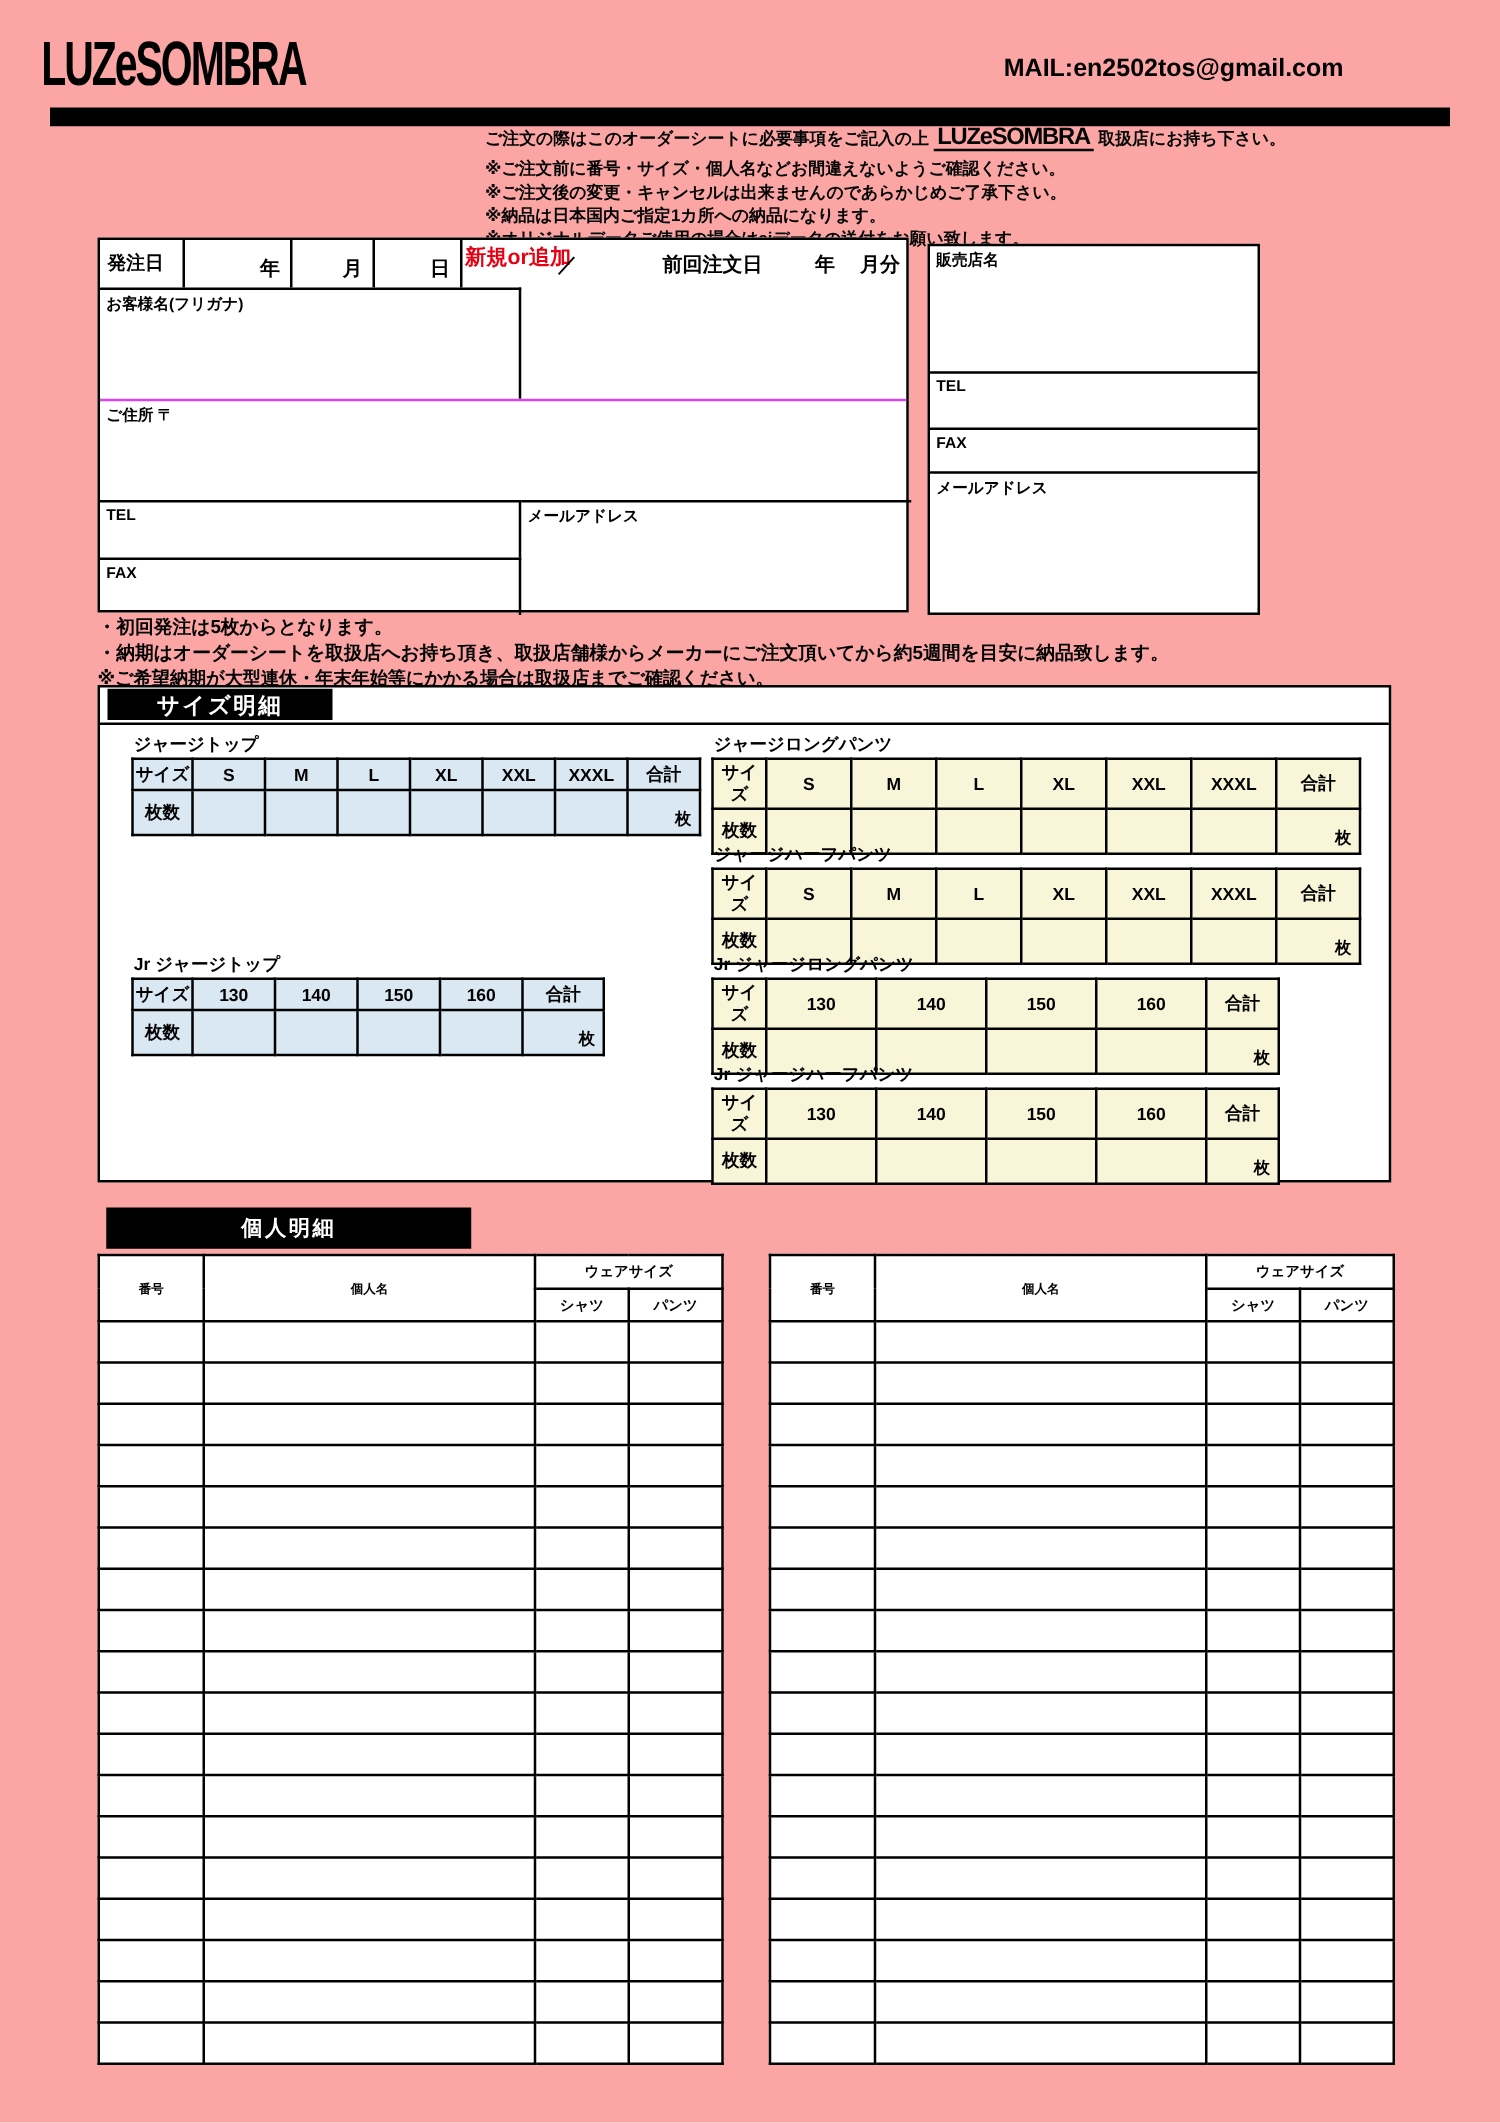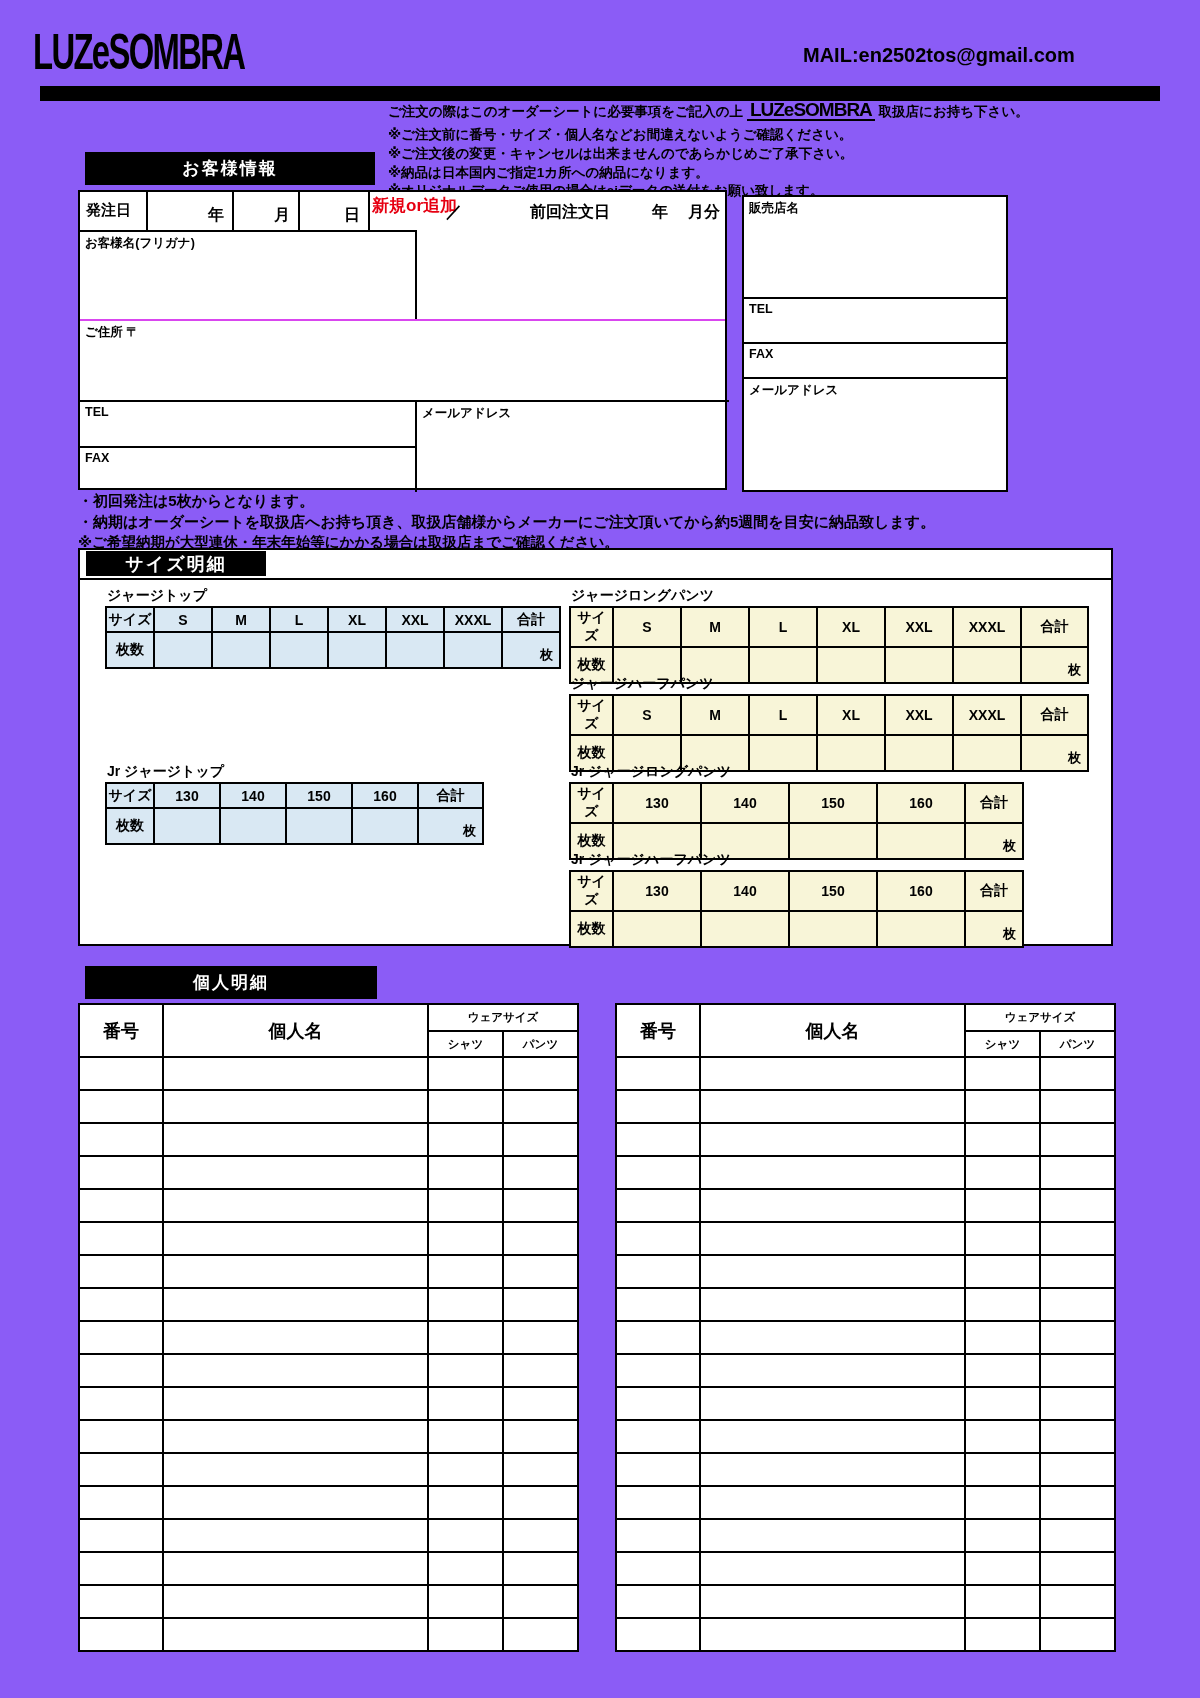--- a/index.html
+++ b/index.html
@@ -1,17 +1,17 @@
 <!DOCTYPE html>
 <html><head>
 <meta charset="utf-8">
 <style>
   html,body{margin:0;padding:0;background:#eee;}
   .page{
-    position:relative;width:1200px;height:1698px;background:#8b5cf6;margin:0 auto;
+    position:relative;width:1200px;height:1698px;background:#fca5a5;margin:0 auto;
     font-family:"Liberation Sans","DejaVu Sans",sans-serif;color:#000;overflow:hidden;
   }
   .abs{position:absolute;}
   .logo{
     left:33px;top:24px;font-size:40px;font-weight:bold;letter-spacing:-2px;
     transform:scale(0.82,1.25);transform-origin:0 0;white-space:nowrap;
   }
   .ptitle{left:388px;top:36px;font-size:28px;font-weight:bold;white-space:nowrap;}
   .pmail{left:803px;top:44px;font-size:20px;font-weight:bold;white-space:nowrap;}
   .topbar{left:40px;top:86px;width:1120px;height:15px;background:#000;}
@@ -36,21 +36,21 @@
   .tbl-group{position:absolute;}
   .tbl-label{font-size:14px;font-weight:bold;height:15px;line-height:15px;margin:0 0 3px 2px;white-space:nowrap;}
   .size-tbl{border-collapse:collapse;table-layout:fixed;}
   .size-tbl td{border:2px solid #000;box-sizing:border-box;}
   .size-tbl tr.sz-head td{height:25px;}
   .size-tbl tr.sz-body td{height:36px;}
   .sz-hd{font-size:14px;font-weight:bold;text-align:center;vertical-align:middle;}
   .sz-unit{text-align:right;vertical-align:bottom;font-size:13px;font-weight:bold;padding:0 6px 3px 0;}
   .ind-tbl{border-collapse:collapse;table-layout:fixed;width:499px;background:#fff;}
   .ind-tbl th,.ind-tbl td{border:2px solid #000;box-sizing:border-box;padding:0;}
-  .ind-h{font-size:18px;font-weight:bold;text-align:center;vertical-align:middle;}
+  .ind-h{font-size:10px;font-weight:bold;text-align:center;vertical-align:middle;}
   .ind-h-s{font-size:11.5px;font-weight:bold;text-align:center;vertical-align:middle;}
   .ind-tbl tr.hrow1{height:27px;}
   .ind-tbl tr.hrow2{height:26px;}
   .ind-tbl tbody tr{height:33px;}
 </style>
 </head>
 <body>
 
 <div class="page">
 
@@ -61,21 +61,20 @@
   <div class="abs intro-line" style="top:100px;">
     <span>ご注文の際はこのオーダーシートに必要事項をご記入の上</span>
     <span class="brand-inline">LUZeSOMBRA</span>
     <span>取扱店にお持ち下さい。</span>
   </div>
   <div class="abs intro-line" style="top:126px;">※ご注文前に番号・サイズ・個人名などお間違えないようご確認ください。</div>
   <div class="abs intro-line" style="top:145px;">※ご注文後の変更・キャンセルは出来ませんのであらかじめご了承下さい。</div>
   <div class="abs intro-line" style="top:164px;">※納品は日本国内ご指定1カ所への納品になります。</div>
   <div class="abs intro-line" style="top:182px;">※オリジナルデータご使用の場合はaiデータの送付をお願い致します。</div>
 
-  <div class="abs bar" style="left:85px;top:152px;width:290px;height:33px;font-size:17px;">お客様情報</div>
 
   <div class="abs box" style="left:78px;top:190px;width:649px;height:300px;">
     <div class="c" style="left:0;top:0;width:68px;height:38px;border-right:2px solid #000;">
       <span class="lbl-date">発注日</span>
     </div>
     <div class="c" style="left:68px;top:0;width:86px;height:38px;border-right:2px solid #000;">
       <span class="unit-br">年</span>
     </div>
     <div class="c" style="left:154px;top:0;width:66px;height:38px;border-right:2px solid #000;">
       <span class="unit-br">月</span>

